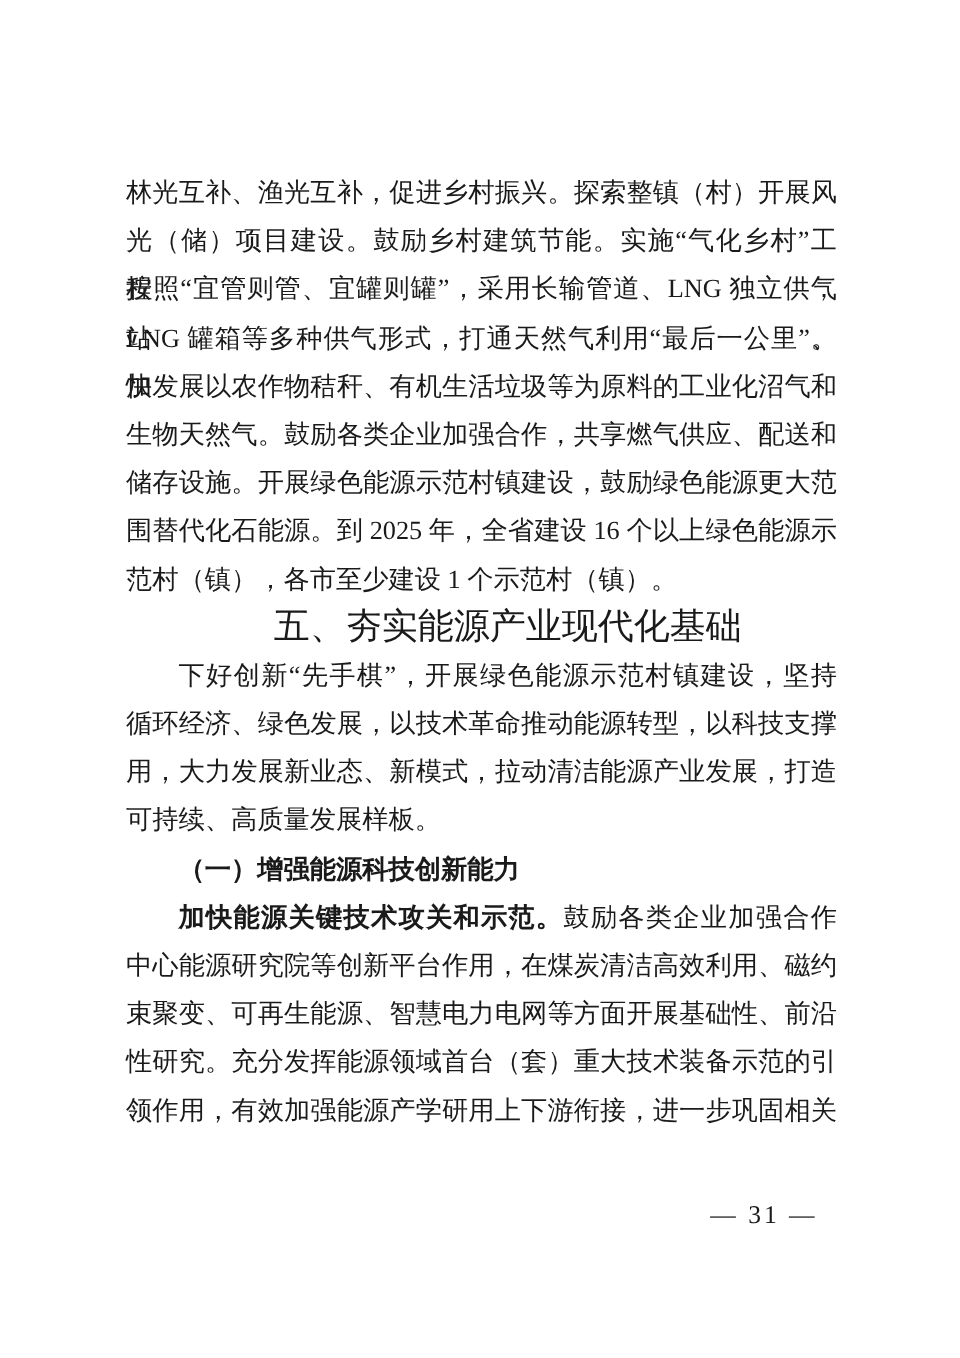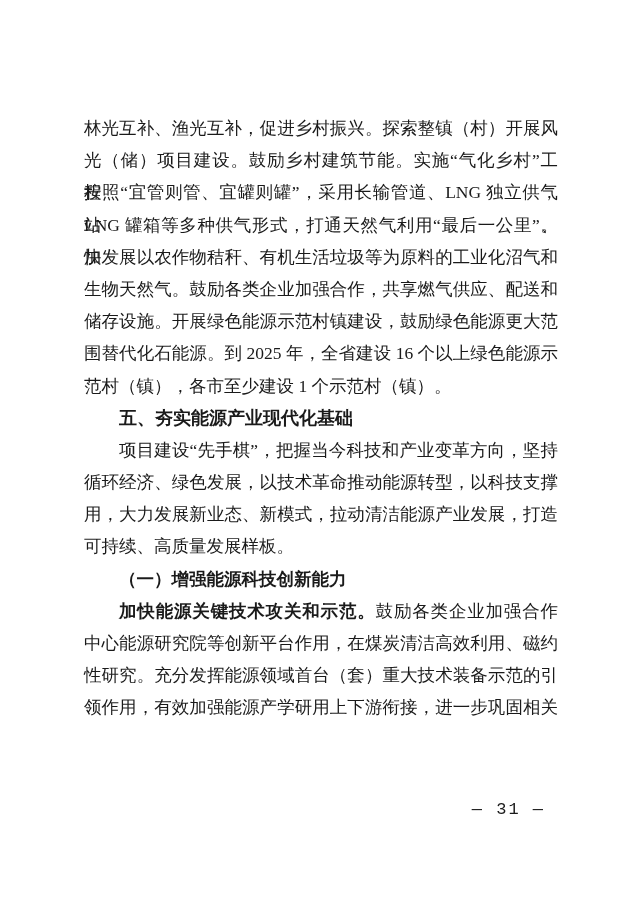--- a/index.html
+++ b/index.html
@@ -36,64 +36,66 @@
     text-align: justify;
     text-align-last: justify;
     text-justify: inter-character;
   }
   
   .ln.indent {
     text-indent: 35px;
   }
   
   .ln.head {
-    font-weight: bold;
+    font-weight: normal;
     font-family: "Liberation Sans", "DejaVu Sans", sans-serif;
-    font-size: 18px;
+    font-size: 24px;
+    text-align: center;
   }
   
   .ln.sub {
     font-weight: bold;
   }
   .b {
     font-weight: bold;
   }
   .page-number {
     position: absolute;
     top: 799px;
     right: 95px;
     font-size: 17px;
     line-height: 22px;
-    font-family: Liberation Mono, monospace;
+    font-family: Liberation Serif, serif;
     color: #1a1a1a;
     letter-spacing: 2px;
   }
 </style>
 </head>
 <body>
 
 <div class="page">
   <div class="textblock">
     <div class="ln j">林光互补、渔光互补，促进乡村振兴。探索整镇（村）开展风</div>
     <div class="ln j">光（储）项目建设。鼓励乡村建筑节能。实施“气化乡村”工程，</div>
     <div class="ln j">按照“宜管则管、宜罐则罐”，采用长输管道、LNG 独立供气站、</div>
     <div class="ln j">LNG 罐箱等多种供气形式，打通天然气利用“最后一公里”。加</div>
     <div class="ln j">快发展以农作物秸秆、有机生活垃圾等为原料的工业化沼气和</div>
     <div class="ln j">生物天然气。鼓励各类企业加强合作，共享燃气供应、配送和</div>
     <div class="ln j">储存设施。开展绿色能源示范村镇建设，鼓励绿色能源更大范</div>
     <div class="ln j">围替代化石能源。到 2025 年，全省建设 16 个以上绿色能源示</div>
     <div class="ln">范村（镇），各市至少建设 1 个示范村（镇）。</div>
     <div class="ln head indent">五、夯实能源产业现代化基础</div>
-    <div class="ln j indent">项目建设“先手棋”，把握当今科技和产业变革方向，坚持</div>
+    <div class="ln j indent">下好创新“先手棋”，开展绿色能源示范村镇建设，坚持</div>
     <div class="ln j">循环经济、绿色发展，以技术革命推动能源转型，以科技支撑</div>
     <div class="ln j">用，大力发展新业态、新模式，拉动清洁能源产业发展，打造</div>
     <div class="ln">可持续、高质量发展样板。</div>
     <div class="ln sub indent">（一）增强能源科技创新能力</div>
     <div class="ln j indent">
       <span class="b">加快能源关键技术攻关和示范。</span><span>鼓励各类企业加强合作</span>
     </div>
     <div class="ln j">中心能源研究院等创新平台作用，在煤炭清洁高效利用、磁约</div>
+    <div class="ln j">束聚变、可再生能源、智慧电力电网等方面开展基础性、前沿</div>
     <div class="ln j">性研究。充分发挥能源领域首台（套）重大技术装备示范的引</div>
     <div class="ln j">领作用，有效加强能源产学研用上下游衔接，进一步巩固相关</div>
   </div>
 
   <div class="page-number">— 31 —</div>
 </div>
 
 </body></html>

